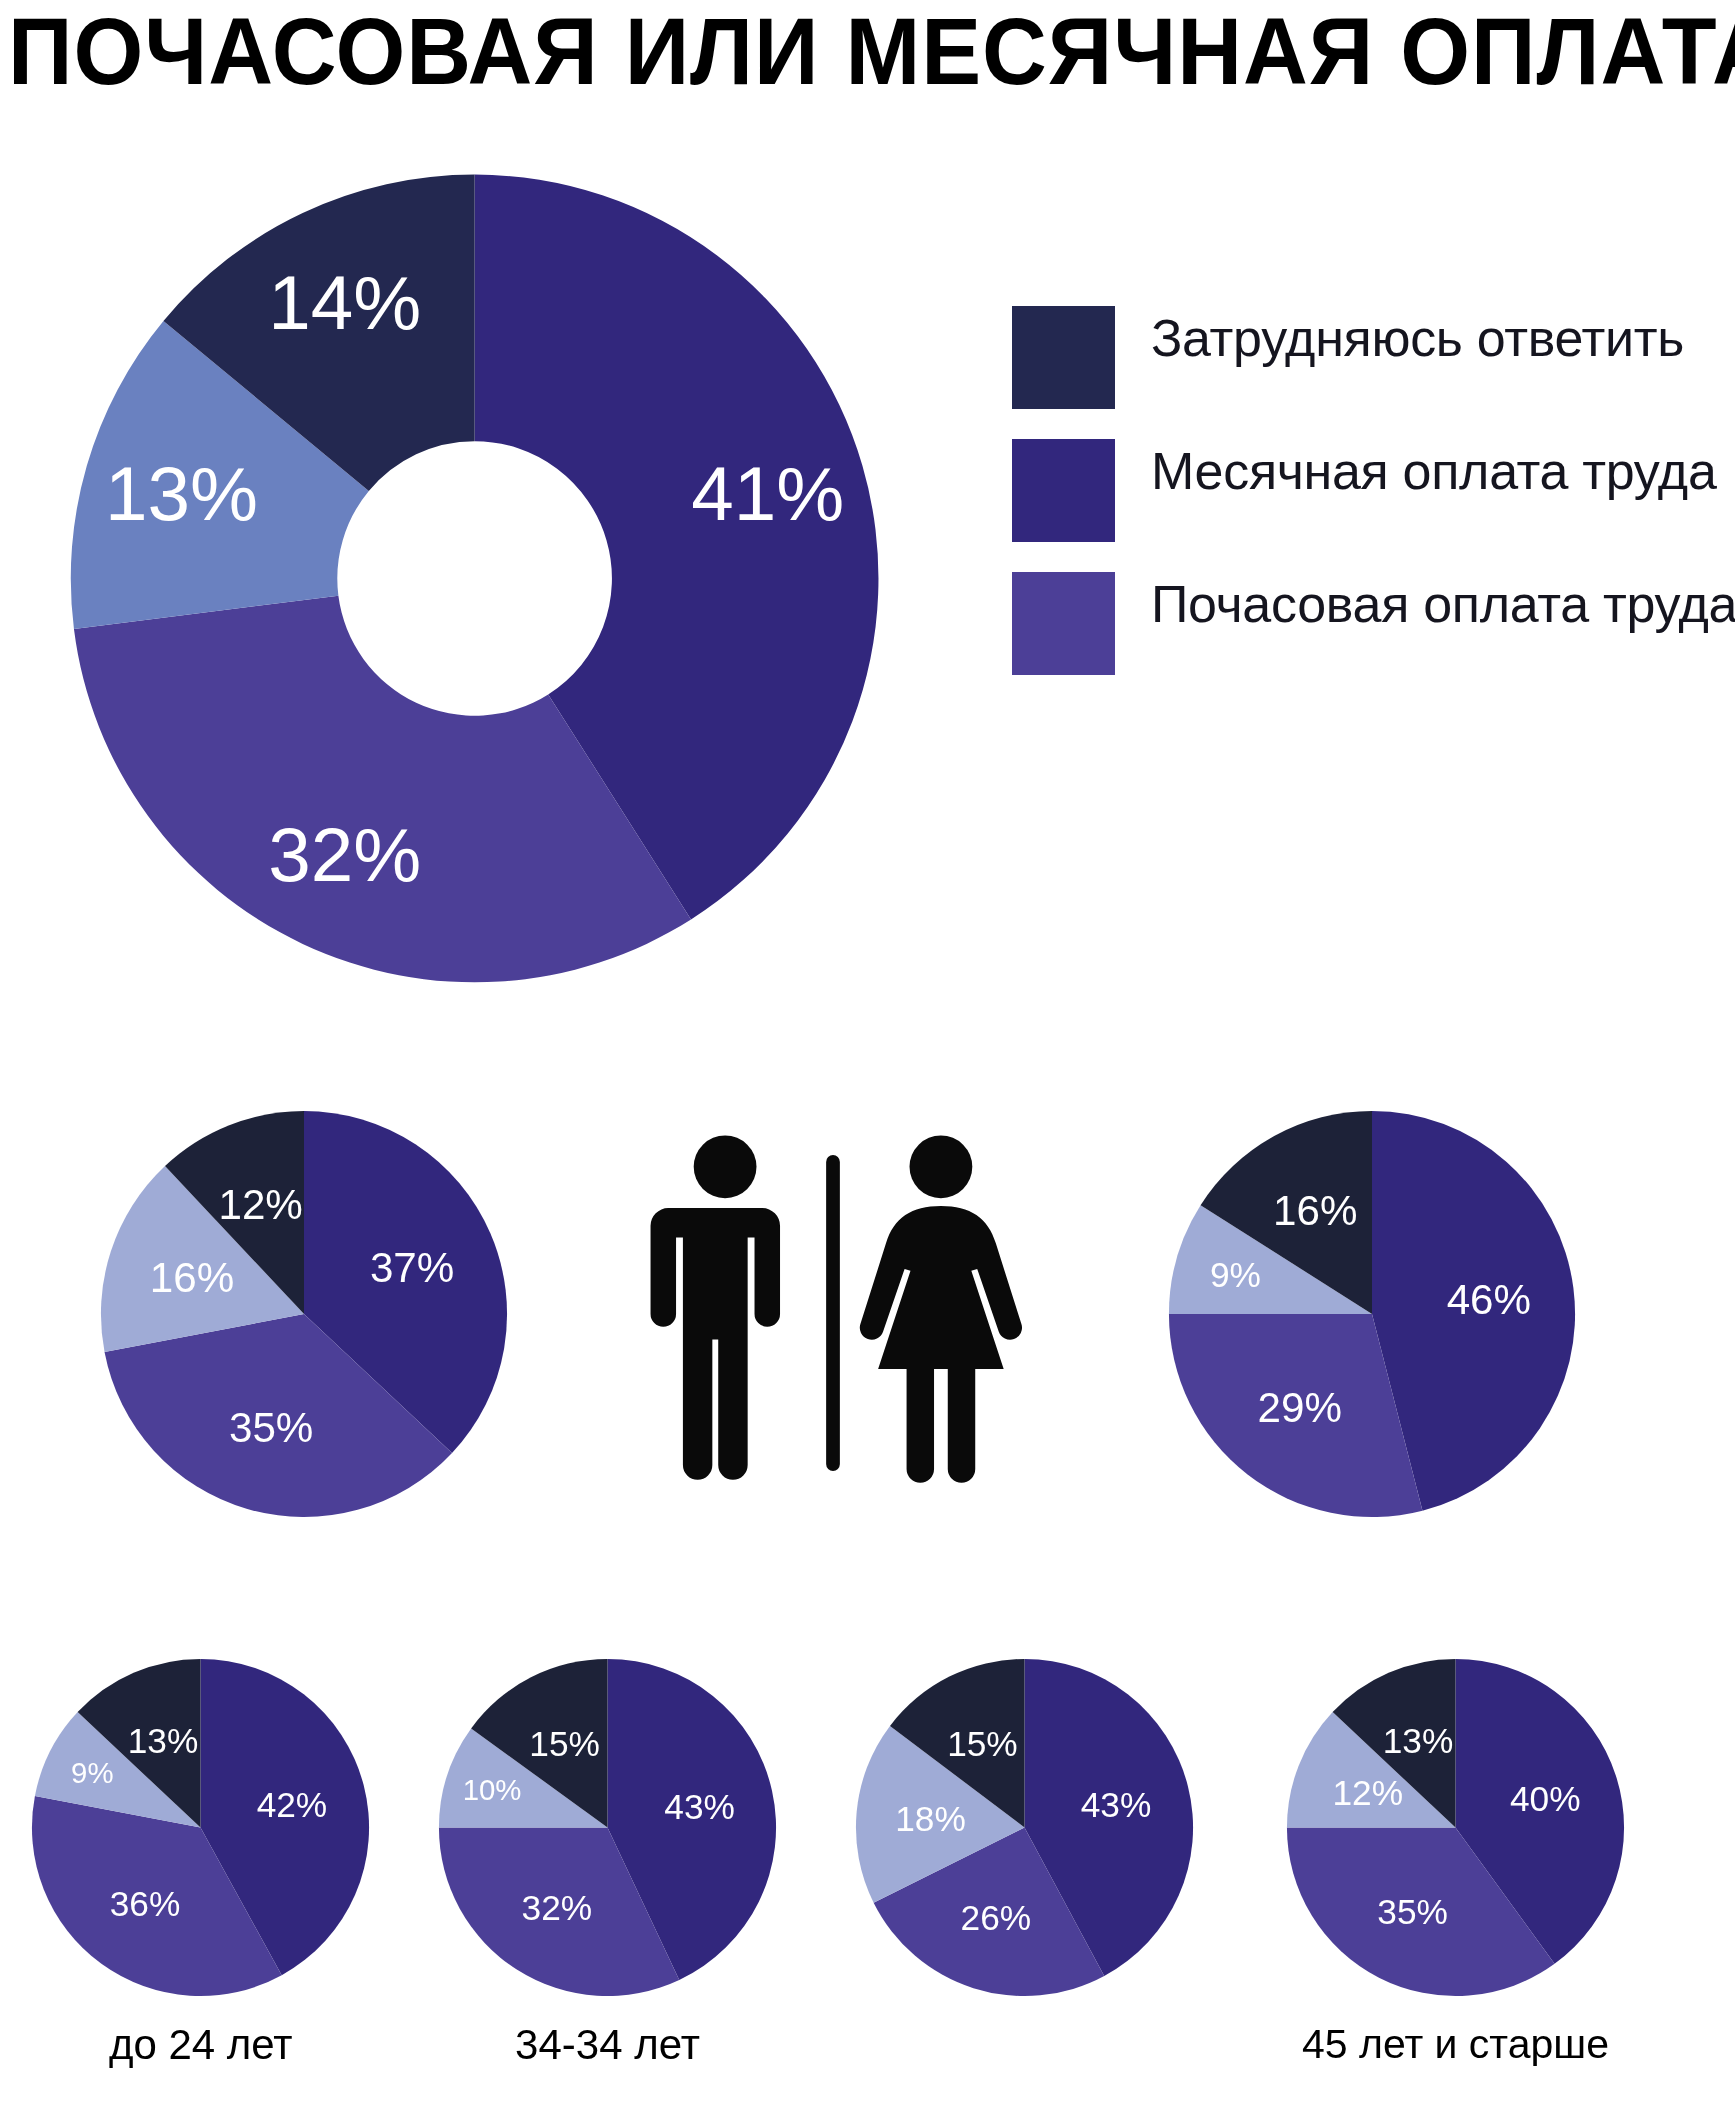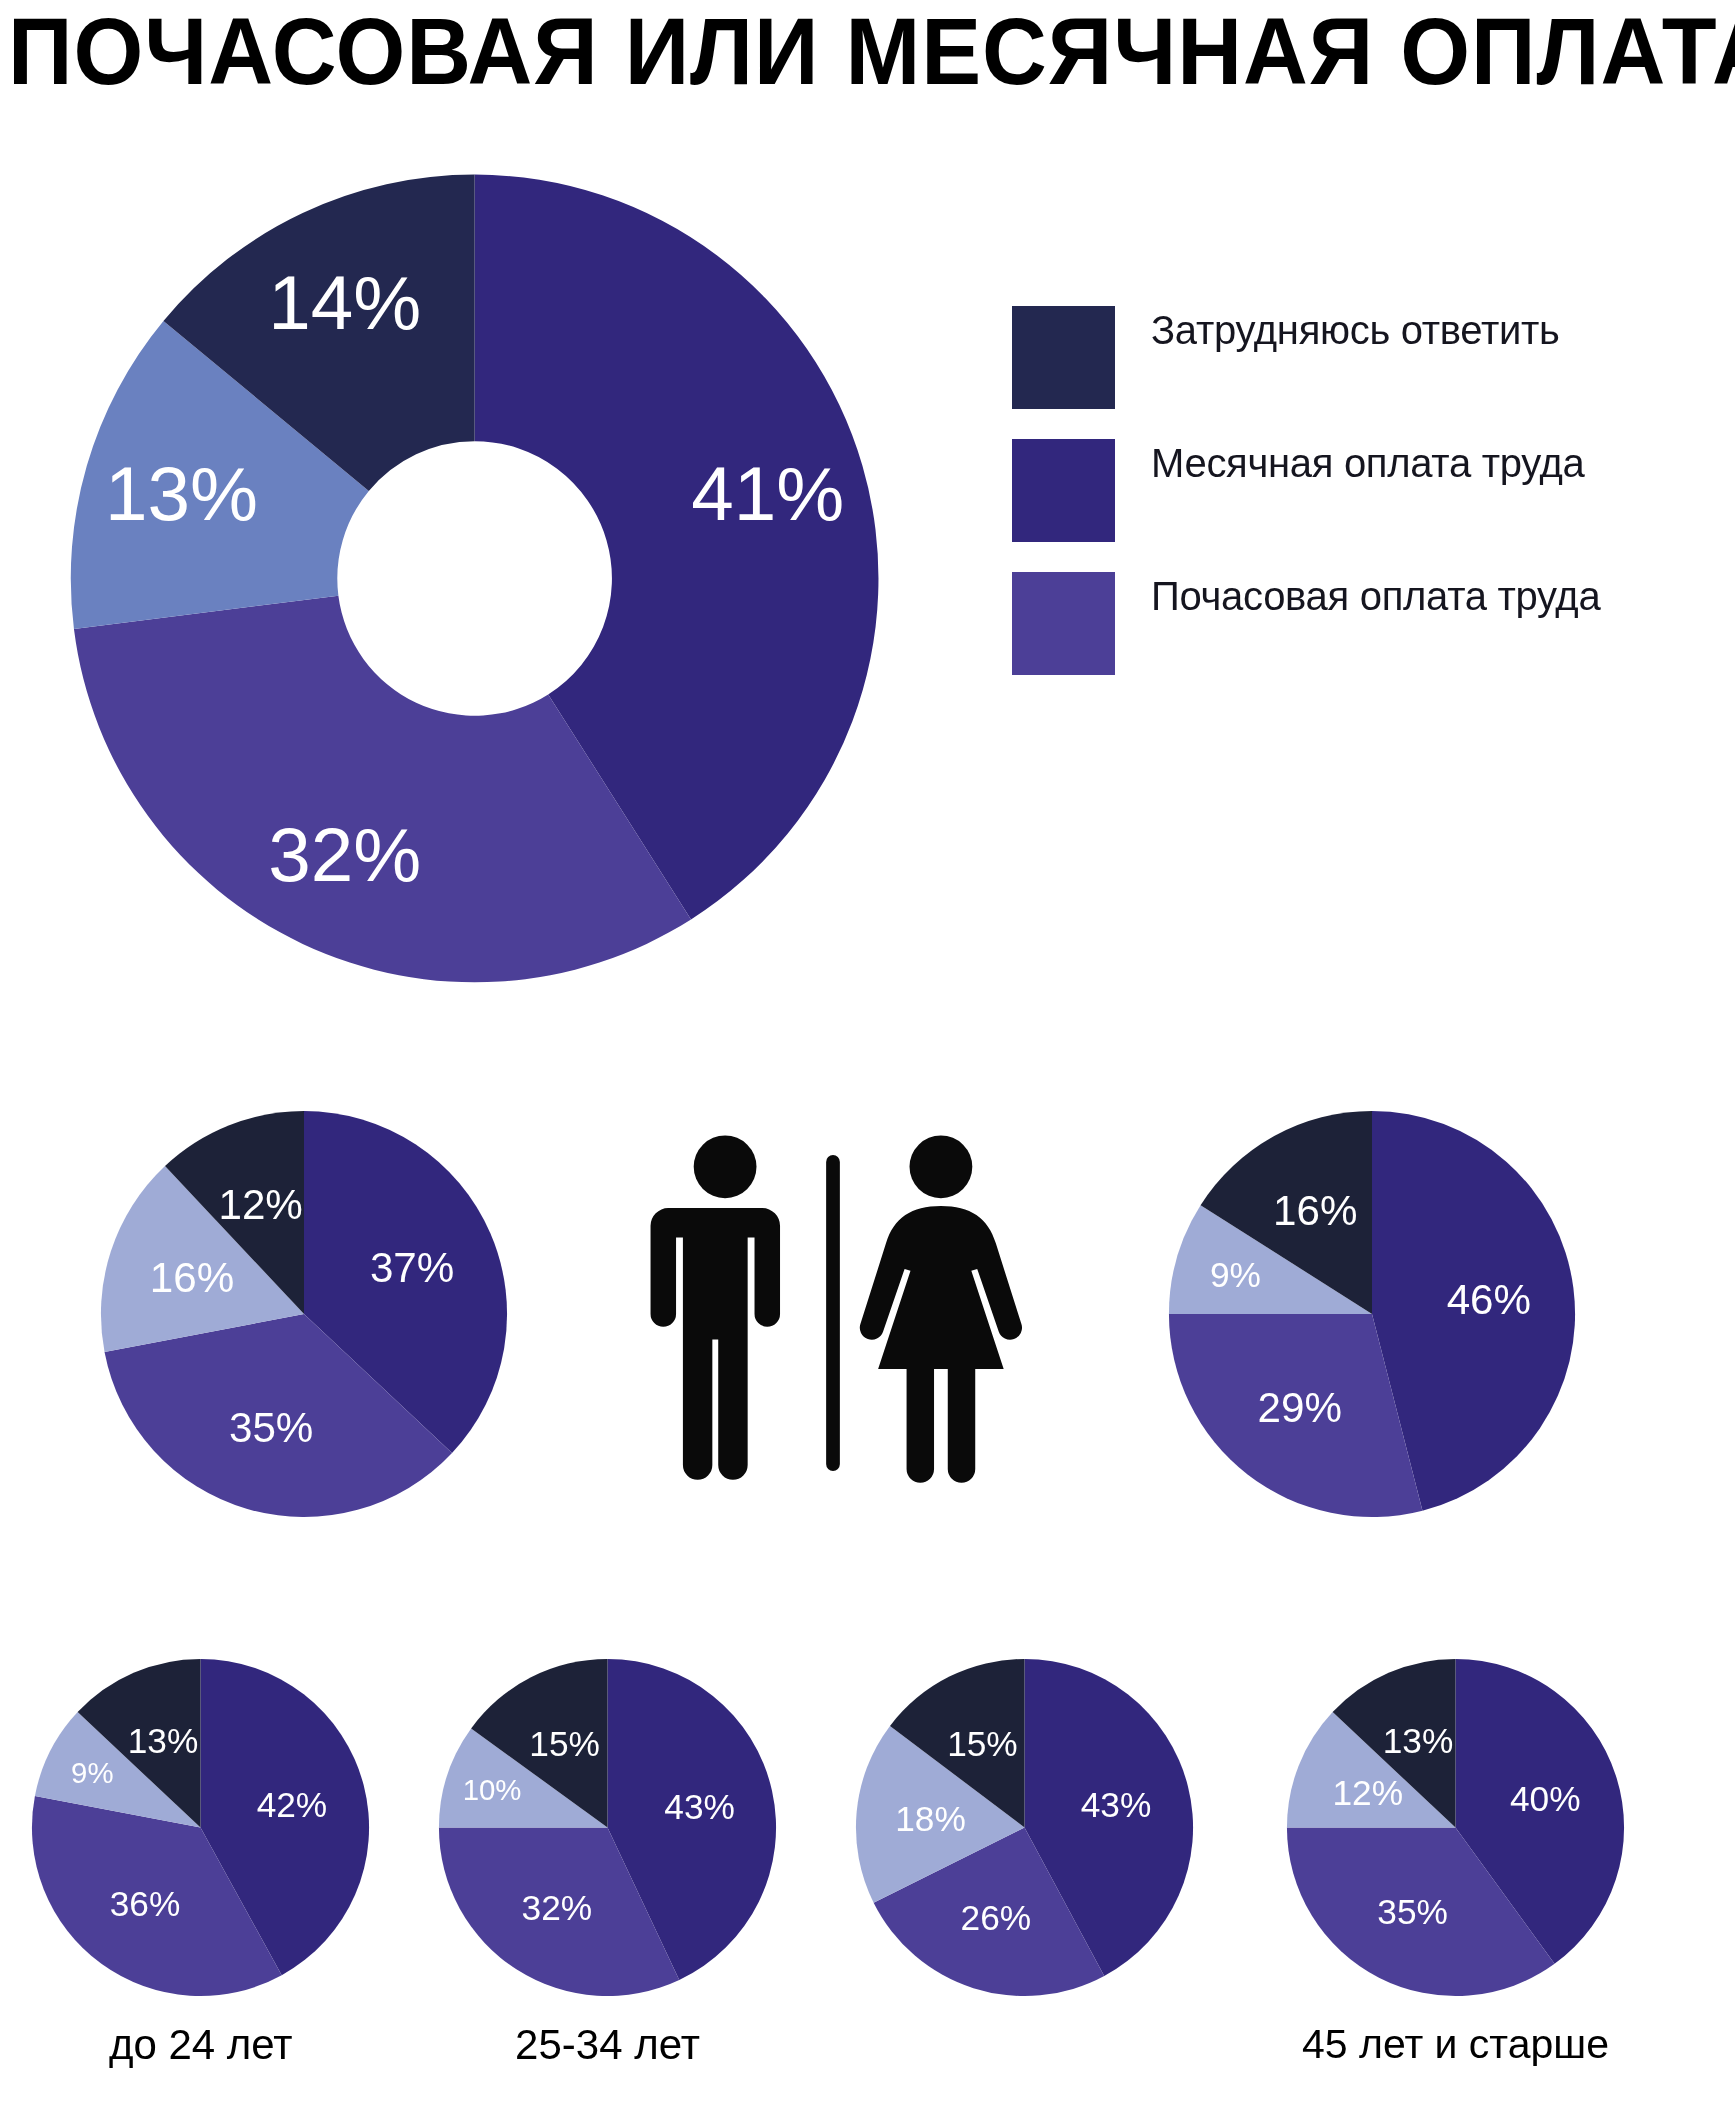--- a/index.html
+++ b/index.html
@@ -31,21 +31,21 @@
   #donut-svg{display:block;width:843px;height:843px;}
 
   
   #legend{position:absolute;left:1012px;top:294px;width:686px;}
   .legend-row{position:relative;height:133px;}
   .legend-swatch{
     position:absolute;left:0;top:11.8px;width:103px;height:103px;
   }
   .legend-label{
     position:absolute;left:139px;top:13.7px;
-    font-size:40px;color:#15151f;white-space:nowrap;
+    font-size:52px;color:#15151f;white-space:nowrap;
     font-family:"Liberation Sans","DejaVu Sans",sans-serif;
     letter-spacing:-0.3px;
     text-align:right;
   }
 
   
   #gender-row{position:absolute;left:0;top:1098px;width:1736px;height:470px;}
   .gender-pie{position:absolute;top:9.8px;width:412px;height:412px;}
   #pie-male{left:98px;}
   #pie-female{left:1166px;}
@@ -187,21 +187,21 @@
           <path d="M 175 175 L 175 3 A 172 172 0 0 1 248.23403814919246 330.63025302415537 Z" fill="#32277d"></path>
           <text x="269.0003025099402" y="153.98844298868502" class="slice-label" font-size="36">43%</text>
           <path d="M 175 175 L 248.23403814919246 330.63025302415537 A 172 172 0 0 1 3 175.00000000000003 Z" fill="#4c3f97"></path>
           <text x="123.38916310762306" y="256.3256657843541" class="slice-label" font-size="36">32%</text>
           <path d="M 175 175 L 3 175.00000000000003 A 172 172 0 0 1 35.849076967509006 73.90093660569464 Z" fill="#9fabd6"></path>
           <text x="57.221161022008204" y="136.73133541660647" class="slice-label" font-size="30">10%</text>
           <path d="M 175 175 L 35.849076967509006 73.90093660569464 A 172 172 0 0 1 174.99999999999997 3 Z" fill="#1d2238"></path>
           <text x="131.27163506508685" y="89.1782515901764" class="slice-label" font-size="36">15%</text>
         </svg>
     </div>
-    <div class="age-label">25-34 лет</div>
+    <div class="age-label">34-34 лет</div>
   </div>
 
   <div class="age-col" id="age-col-2">
     <div class="age-pie">
       <svg viewBox="0 0 350 350">
           <path d="M 175 175 L 175 3 A 172 172 0 0 1 256.3720917757938 326.5340974171549 Z" fill="#32277d"></path>
           <text x="268.41084087889215" y="151.5062304791611" class="slice-label" font-size="36">43%</text>
           <path d="M 175 175 L 256.3720917757938 326.5340974171549 A 172 172 0 0 1 21.031913886929317 251.66699719356467 Z" fill="#4c3f97"></path>
           <text x="145.8003344294317" y="266.78737348114373" class="slice-label" font-size="36">26%</text>
           <path d="M 175 175 L 21.031913886929317 251.66699719356467 A 172 172 0 0 1 37.74103690779873 71.34684254276799 Z" fill="#9fabd6"></path>

